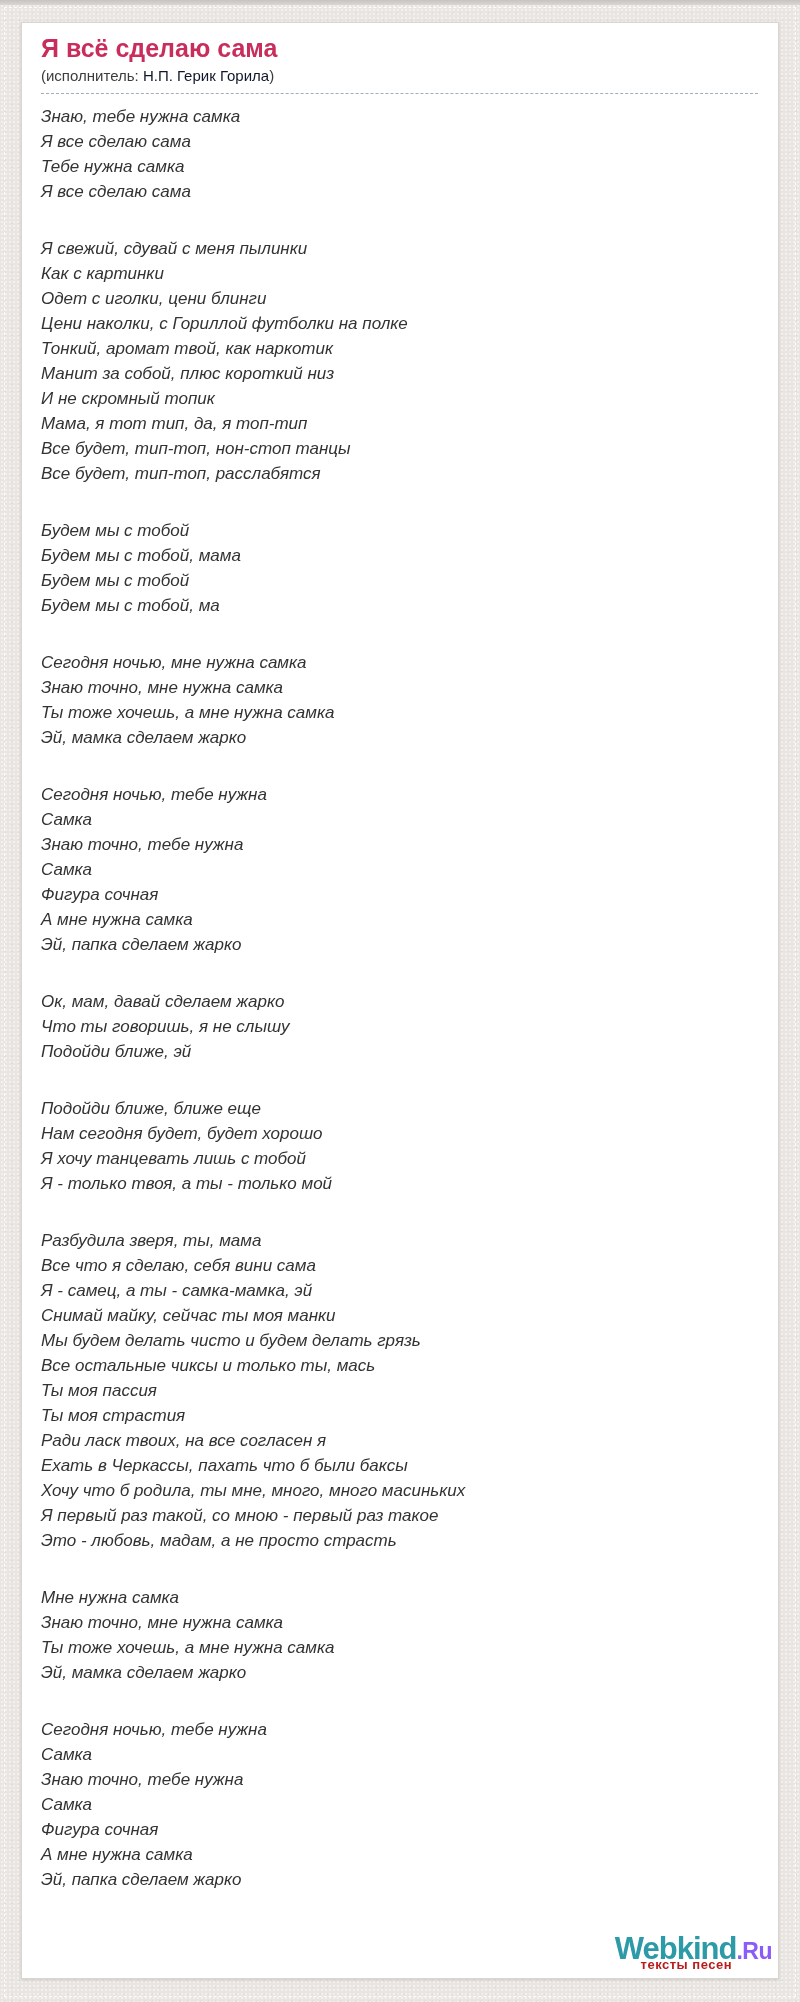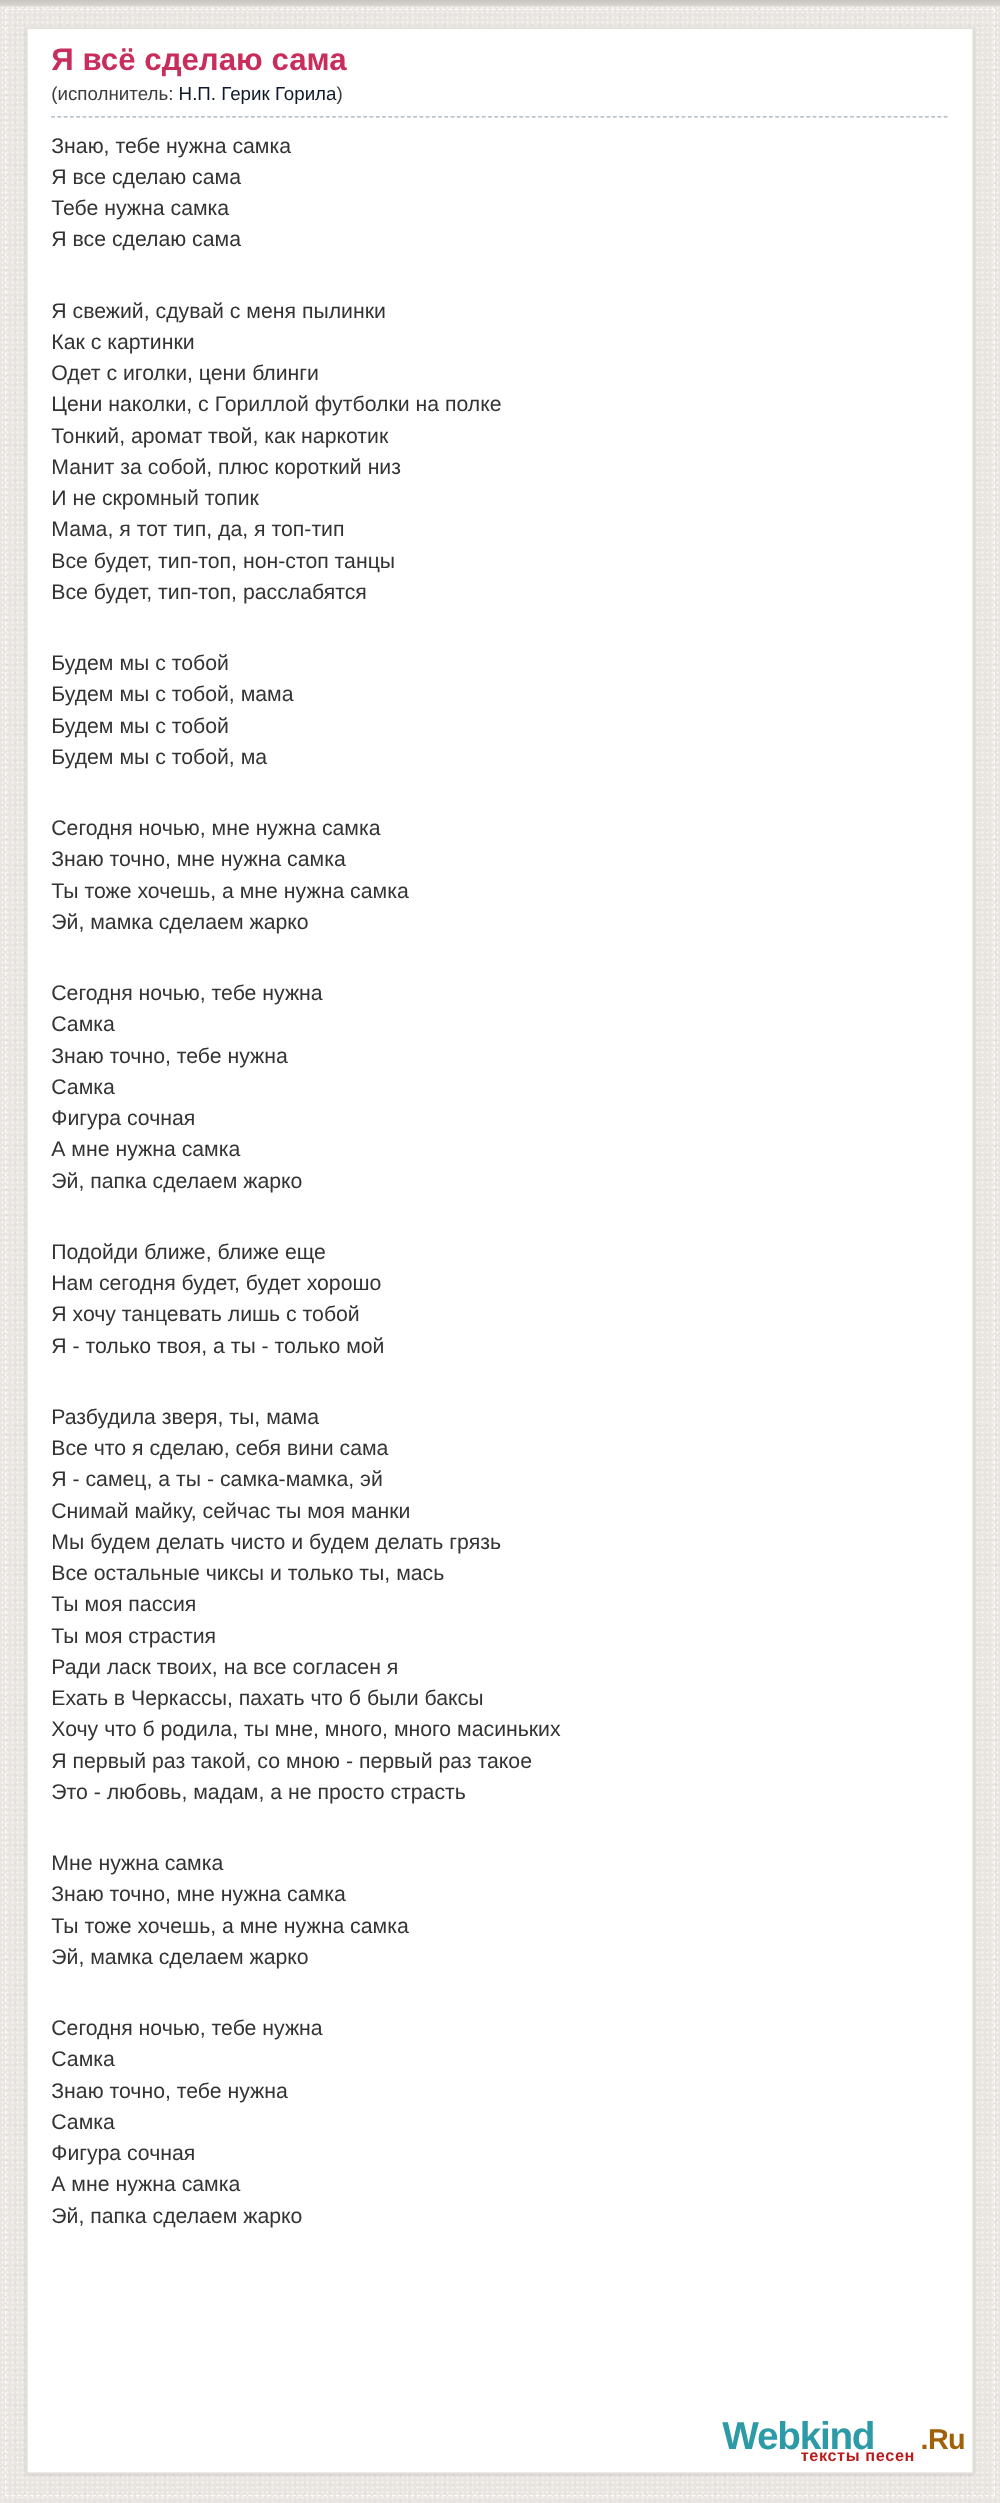--- a/index.html
+++ b/index.html
@@ -52,42 +52,42 @@
   }
   .divider{
     margin-top:8px;
     border-bottom:1px dashed #a0aeba;
     height:0;
   }
   .lyrics{
     margin-top:10px;
     font-size:17px;line-height:25px;
     color:#333333;
+    font-style:italic;
   }
   .stanza{
     margin:0 0 32px 0;
     white-space:pre-line;
   }
   .stanza:last-child{margin-bottom:0;}
   .footer-logo{
     position:absolute;right:6px;bottom:1px;
     text-align:right;
     line-height:1;
     cursor:pointer;
   }
   .brand{
     font-size:31px;font-weight:bold;
     letter-spacing:-1px;
     color:#2d9aa8;
   }
   .brand-ru{
     font-size:23px;font-weight:bold;
     letter-spacing:-.5px;
-    color:#a16207;
-    margin-left:37px;
+    color:#8b5cf6;
   }
   .tagline{
     margin:-6px 40px 6px 0;
     font-size:13px;font-weight:bold;
     letter-spacing:.5px;
     color:#b91c1c;
   }
 </style>
 </head>
 <body>
@@ -126,20 +126,23 @@
 Знаю точно, мне нужна самка
 Ты тоже хочешь, а мне нужна самка
 Эй, мамка сделаем жарко</p>
         <p class="stanza">Сегодня ночью, тебе нужна
 Самка
 Знаю точно, тебе нужна
 Самка
 Фигура сочная
 А мне нужна самка
 Эй, папка сделаем жарко</p>
+        <p class="stanza">Ок, мам, давай сделаем жарко
+Что ты говоришь, я не слышу
+Подойди ближе, эй</p>
         <p class="stanza">Подойди ближе, ближе еще
 Нам сегодня будет, будет хорошо
 Я хочу танцевать лишь с тобой
 Я - только твоя, а ты - только мой</p>
         <p class="stanza">Разбудила зверя, ты, мама
 Все что я сделаю, себя вини сама
 Я - самец, а ты - самка-мамка, эй
 Снимай майку, сейчас ты моя манки
 Мы будем делать чисто и будем делать грязь
 Все остальные чиксы и только ты, мась

